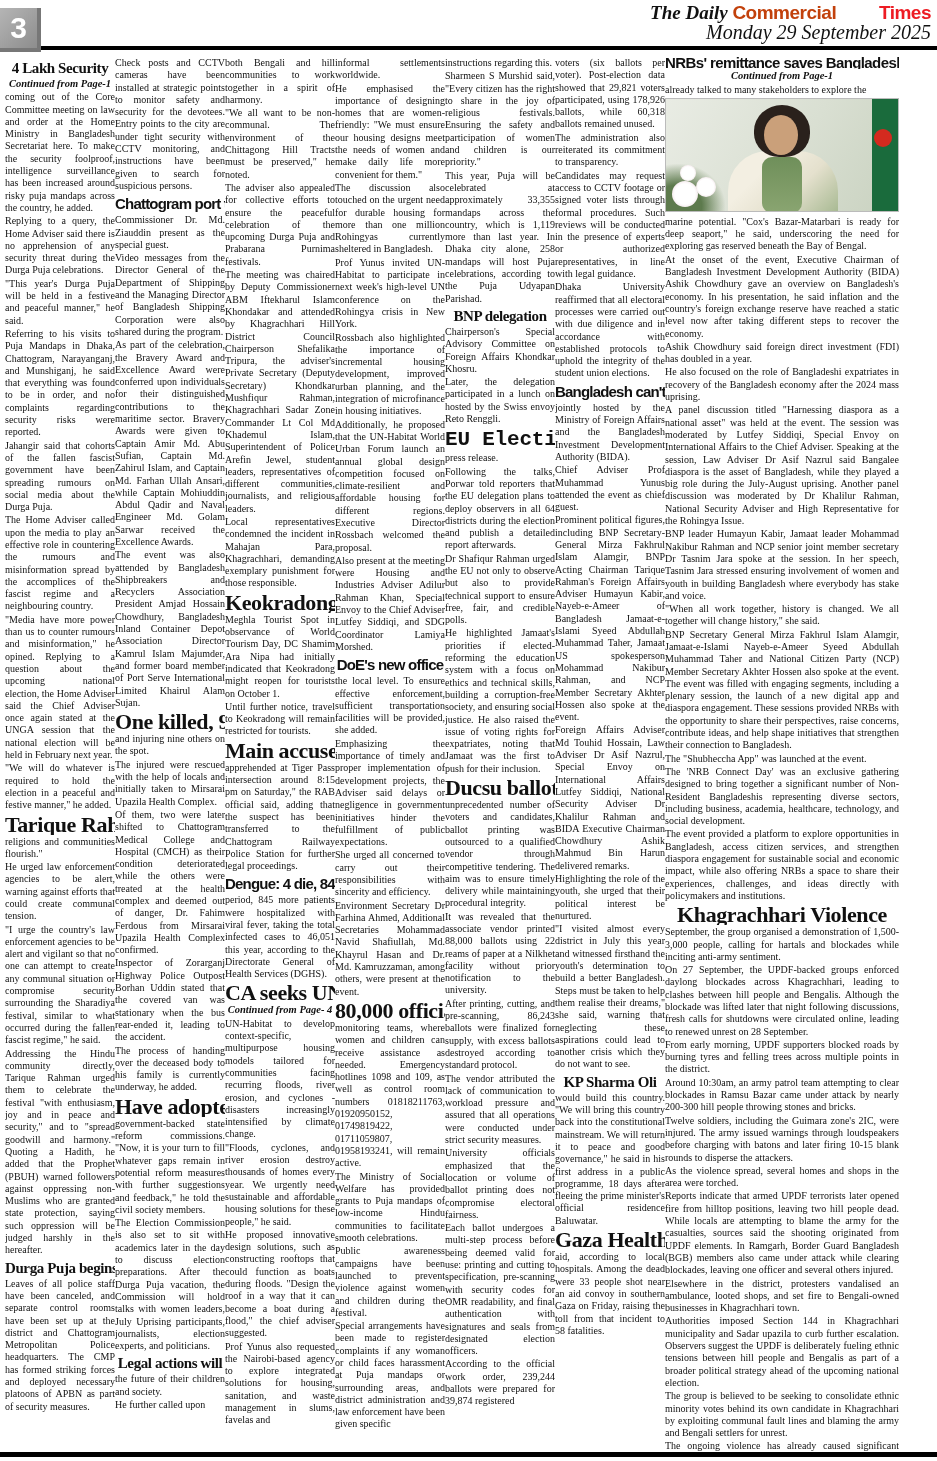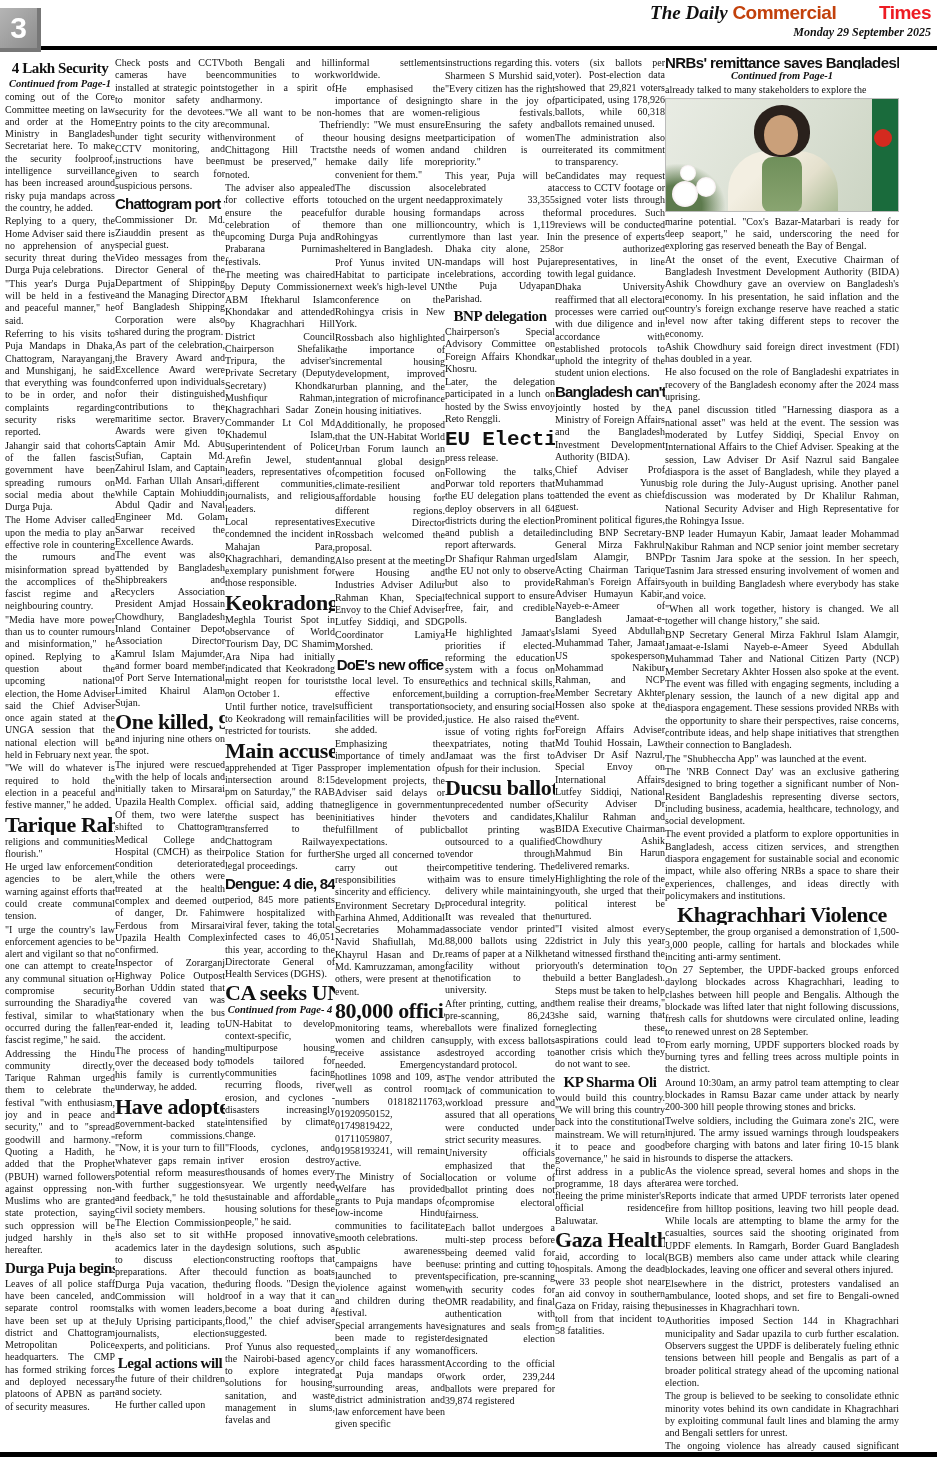--- a/index.html
+++ b/index.html
@@ -6,21 +6,21 @@
   .page{position:relative;width:937px;height:1461px;background:#fff;margin:0 auto;overflow:hidden;font-family:"Liberation Serif",serif;color:#111;}
   .header{position:relative;height:46px;}
   .pagenum{position:absolute;left:0;top:8px;width:37px;height:40px;background:linear-gradient(135deg,#b5b5b5,#8d8d8d);color:#fff;
     font-family:"Liberation Sans",sans-serif;font-weight:bold;font-size:30px;text-align:center;line-height:40px;
     border-right:4px solid #777;border-bottom:4px solid #777;}
   .masthead{position:absolute;right:6px;top:2px;text-align:right;}
   .mastline{font-size:19px;line-height:21px;white-space:nowrap;}
   .mast-daily{font-style:italic;font-weight:bold;font-family:"Liberation Serif",serif;}
   .mast-commercial{font-family:"Liberation Sans",sans-serif;font-weight:bold;letter-spacing:-0.5px;}
   .mast-times{font-family:"Liberation Sans",sans-serif;font-weight:bold;letter-spacing:-0.5px;margin-left:38px;}
-  .dateline{font-style:italic;font-weight:bold;font-size:12px;line-height:18px;}
+  .dateline{font-style:italic;font-weight:normal;font-size:20px;line-height:18px;}
   .toprule{height:4px;background:#000;margin:0 0 0 0;}
   .botrule{position:absolute;left:0;right:0;bottom:4px;height:5px;background:#000;}
 
   .content{display:flex;gap:0;padding:7px 5px 0 5px;height:1396px;}
   .col{flex:0 0 110px;width:110px;overflow:hidden;font-size:10px;line-height:12.3px;text-align:justify;}
   .right-sec{flex:0 0 234px;width:234px;overflow:hidden;font-size:10px;line-height:12.3px;text-align:justify;}
   .para{margin:0 0 1px 0;}
   .head{text-align:center;font-weight:bold;margin:3px 0 1px 0;white-space:nowrap;overflow:hidden;}
   .head.serif{font-family:"Liberation Serif",serif;font-size:15px;letter-spacing:-0.4px;line-height:17px;}
   .head.serif-lg{font-family:"Liberation Serif",serif;font-size:22px;letter-spacing:-0.4px;line-height:20px;}

